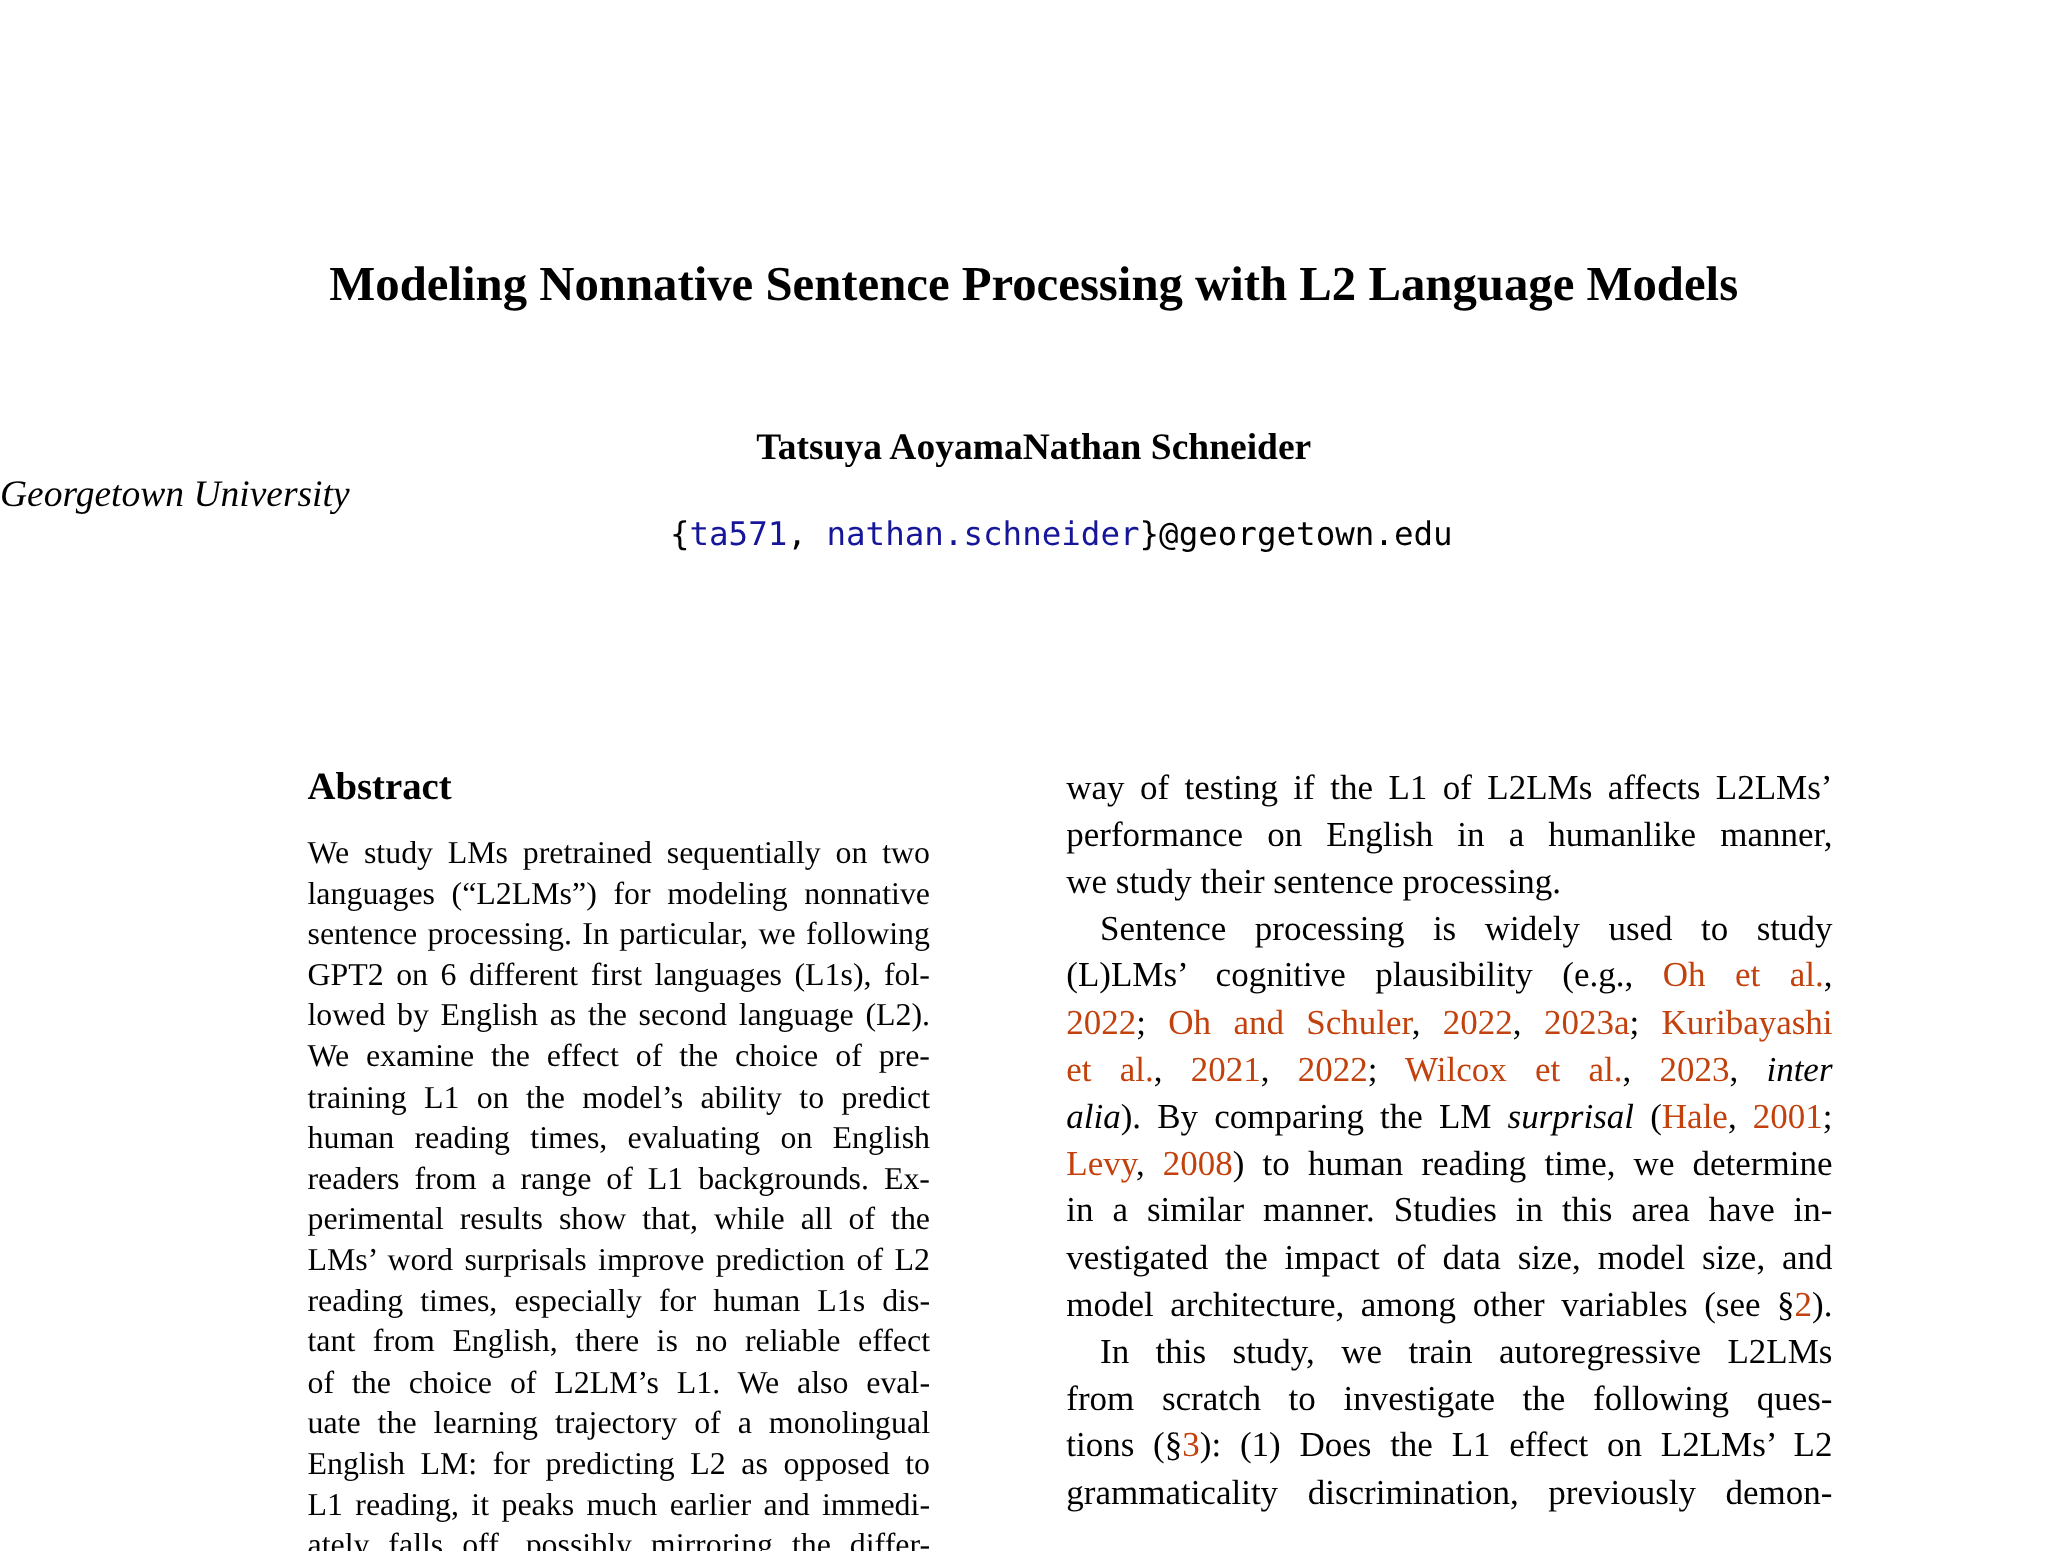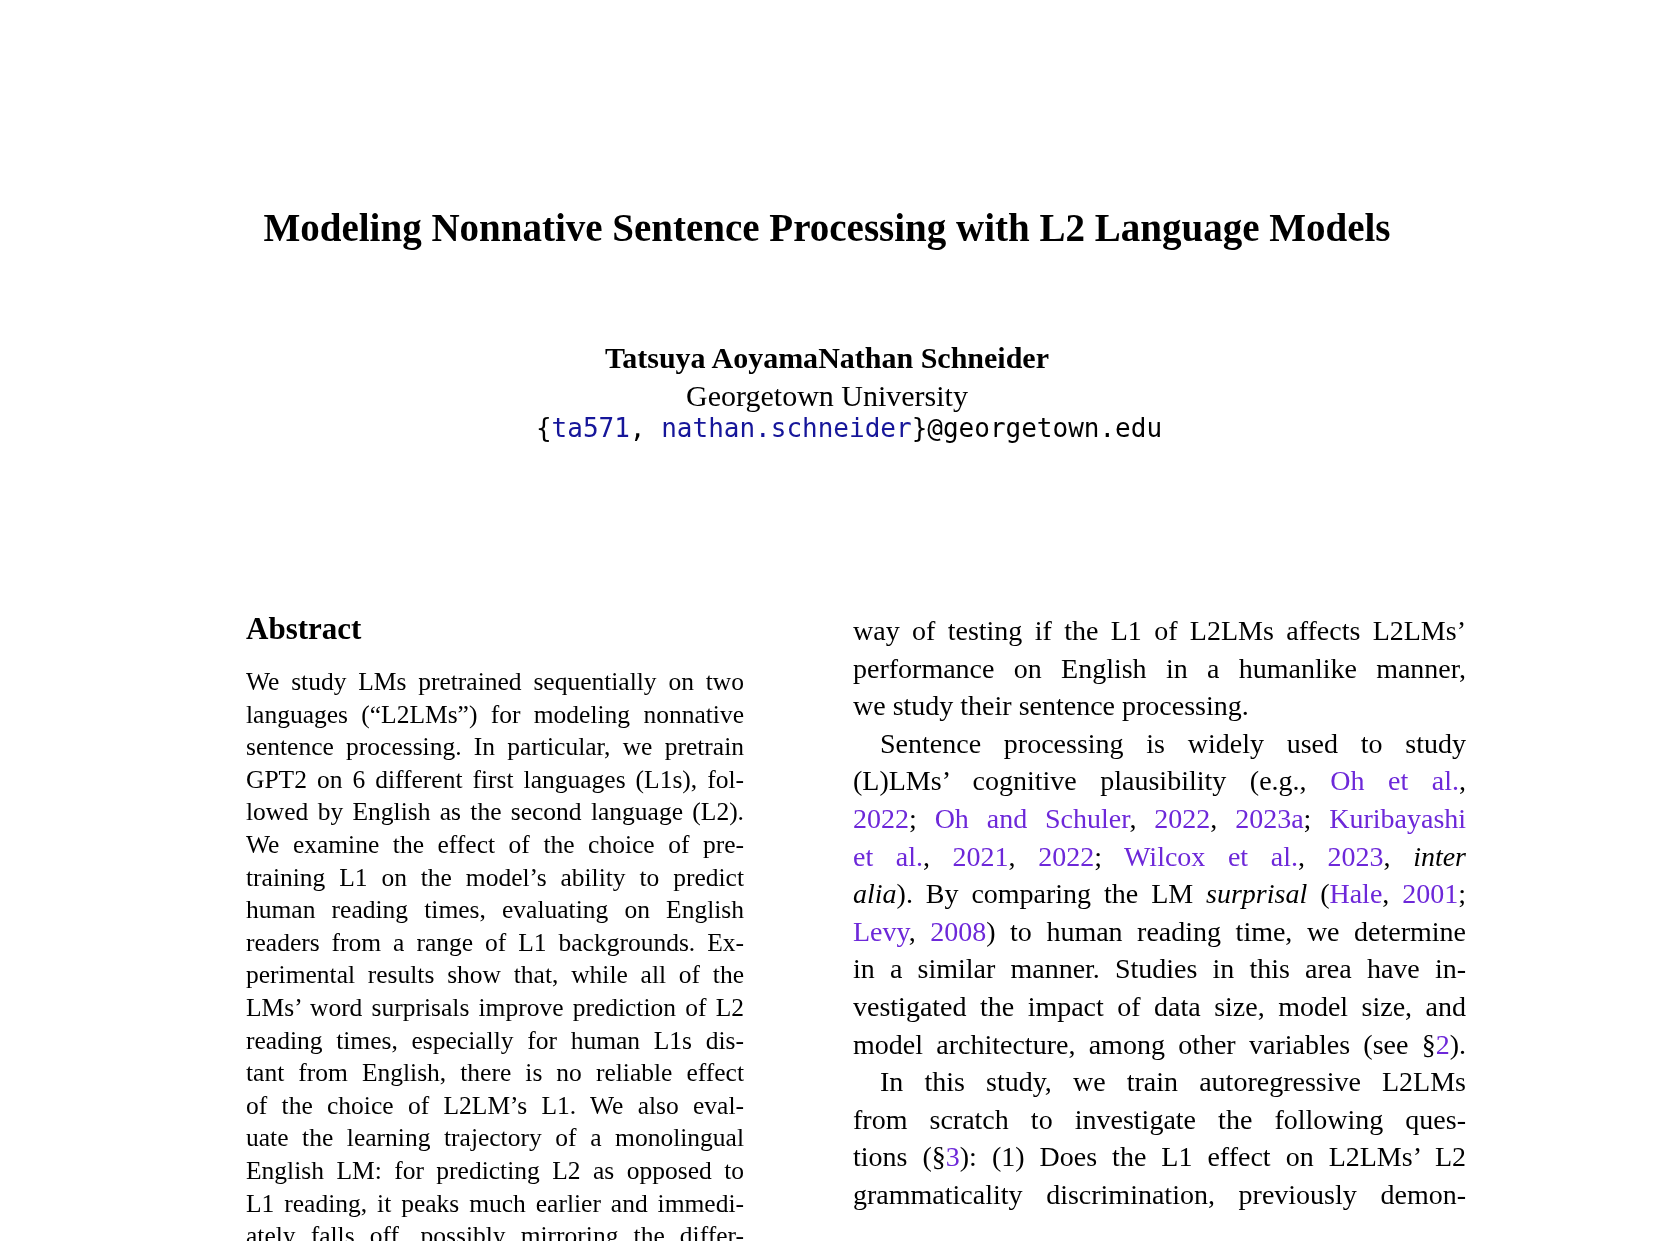--- a/index.html
+++ b/index.html
@@ -20,22 +20,22 @@
   }
   .authors{
     position:absolute;top:341px;left:0;right:0;
     text-align:center;
     font-size:30px;line-height:1.1;
     font-weight:bold;
   }
   .authors .author + .author{}
   .affiliation{
     position:absolute;top:379px;left:0;right:0;
-    text-align:center;
-    font-size:30px;line-height:1.1;
+    text-align:left;
+    font-size:30px;line-height:1.1;font-style:italic;
   }
   .email{
     position:absolute;top:414px;left:0;right:0;
     text-align:center;
     font-family:"DejaVu Sans Mono", monospace;
     font-size:26px;line-height:1.1;margin-left:44px;
   }
   .col{position:absolute;top:612px;}
   .col-left{left:246px;width:498px;font-size:25.5px;line-height:32.6px;}
   .col-right{left:853px;width:613px;font-size:28px;line-height:37.6px;}
@@ -44,21 +44,21 @@
     font-size:31px;line-height:34px;
     font-weight:bold;
   }
   .line{
     text-align:justify;
     text-align-last:justify;
     white-space:nowrap;
   }
   .line.last{text-align-last:left;}
   .line.indent{text-indent:27px;font-family:Liberation Serif, serif;}
-  .cite{color:#6d28d9;text-decoration:none;cursor:pointer;}
+  .cite{color:#c2410c;text-decoration:none;cursor:pointer;}
   .it{font-style:italic;}
   .email .cite{color:#16169a;}
 </style>
 </head>
 <body>
 
 <div class="page">
 
   <h1 class="paper-title">Modeling Nonnative Sentence Processing with L2 Language Models</h1>
 
@@ -68,21 +68,21 @@
 
   <div class="affiliation">Georgetown University</div>
 
   <div class="email"><span>{</span><span class="cite">ta571</span><span>, </span><span class="cite">nathan.schneider</span><span>}@georgetown.edu</span></div>
 
   <section class="col col-left">
     <h2 class="abstract-heading">Abstract</h2>
     <div id="abstract-lines">
         <div class="line"><span>We study LMs pretrained sequentially on two</span></div>
         <div class="line"><span>languages (“L2LMs”) for modeling nonnative</span></div>
-        <div class="line"><span>sentence processing. In particular, we pretrain</span></div>
+        <div class="line"><span>sentence processing. In particular, we following</span></div>
         <div class="line"><span>GPT2 on 6 different first languages (L1s), fol-</span></div>
         <div class="line"><span>lowed by English as the second language (L2).</span></div>
         <div class="line"><span>We examine the effect of the choice of pre-</span></div>
         <div class="line"><span>training L1 on the model’s ability to predict</span></div>
         <div class="line"><span>human reading times, evaluating on English</span></div>
         <div class="line"><span>readers from a range of L1 backgrounds. Ex-</span></div>
         <div class="line"><span>perimental results show that, while all of the</span></div>
         <div class="line"><span>LMs’ word surprisals improve prediction of L2</span></div>
         <div class="line"><span>reading times, especially for human L1s dis-</span></div>
         <div class="line"><span>tant from English, there is no reliable effect</span></div>

